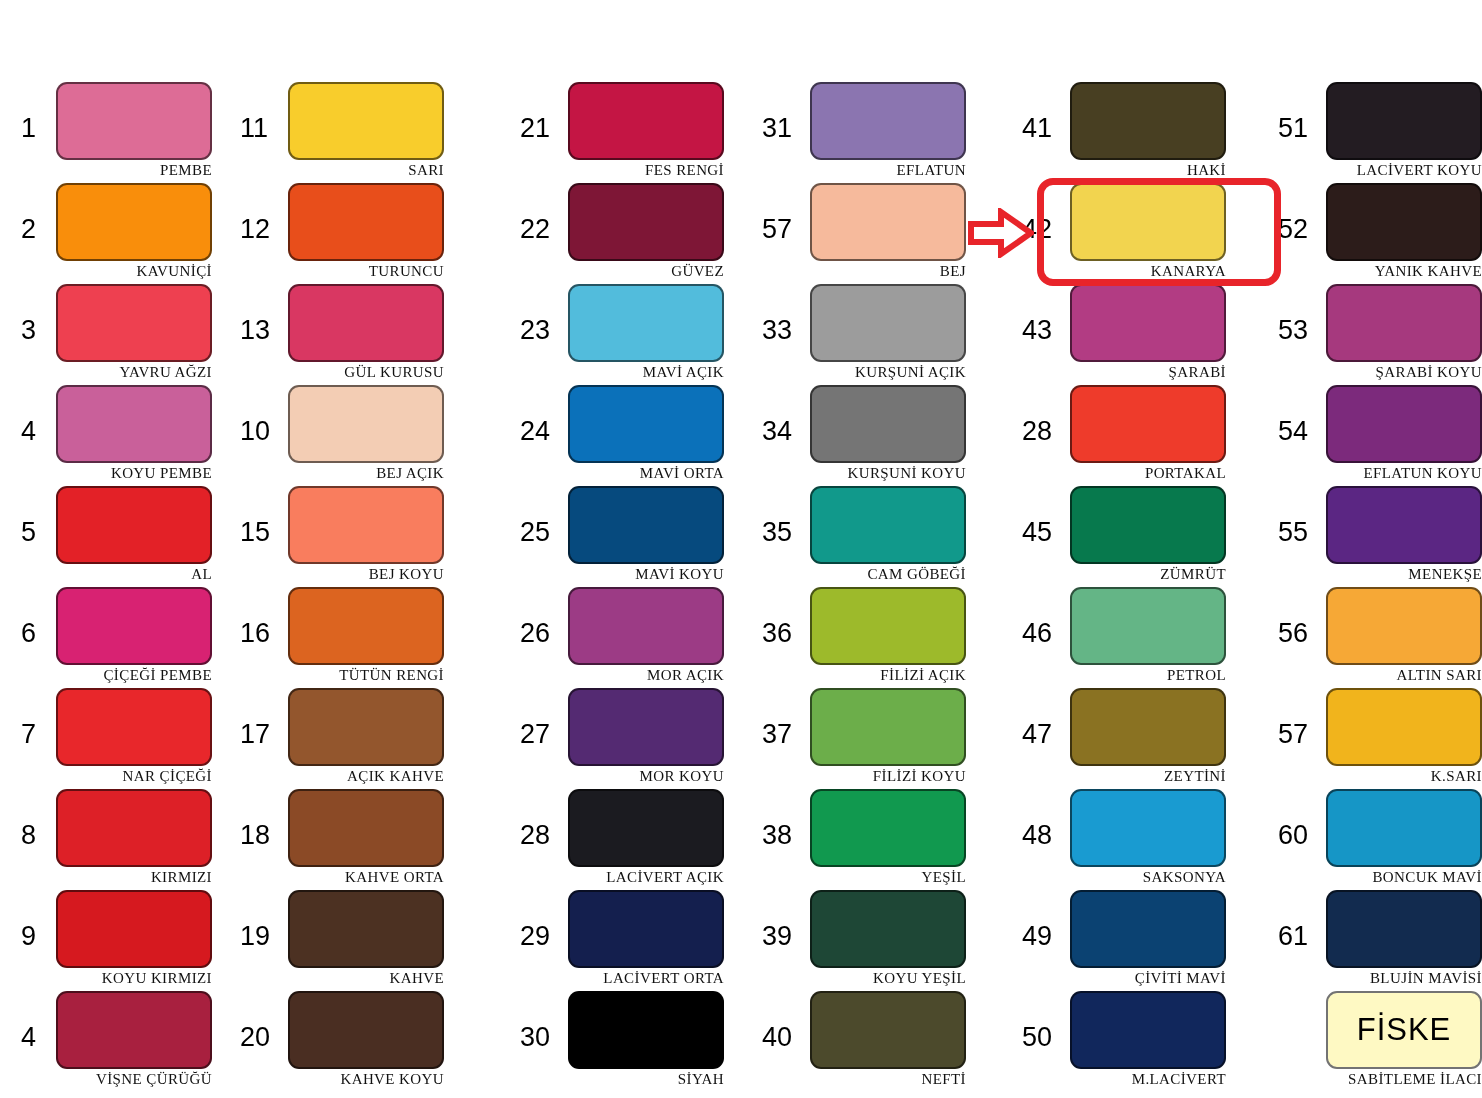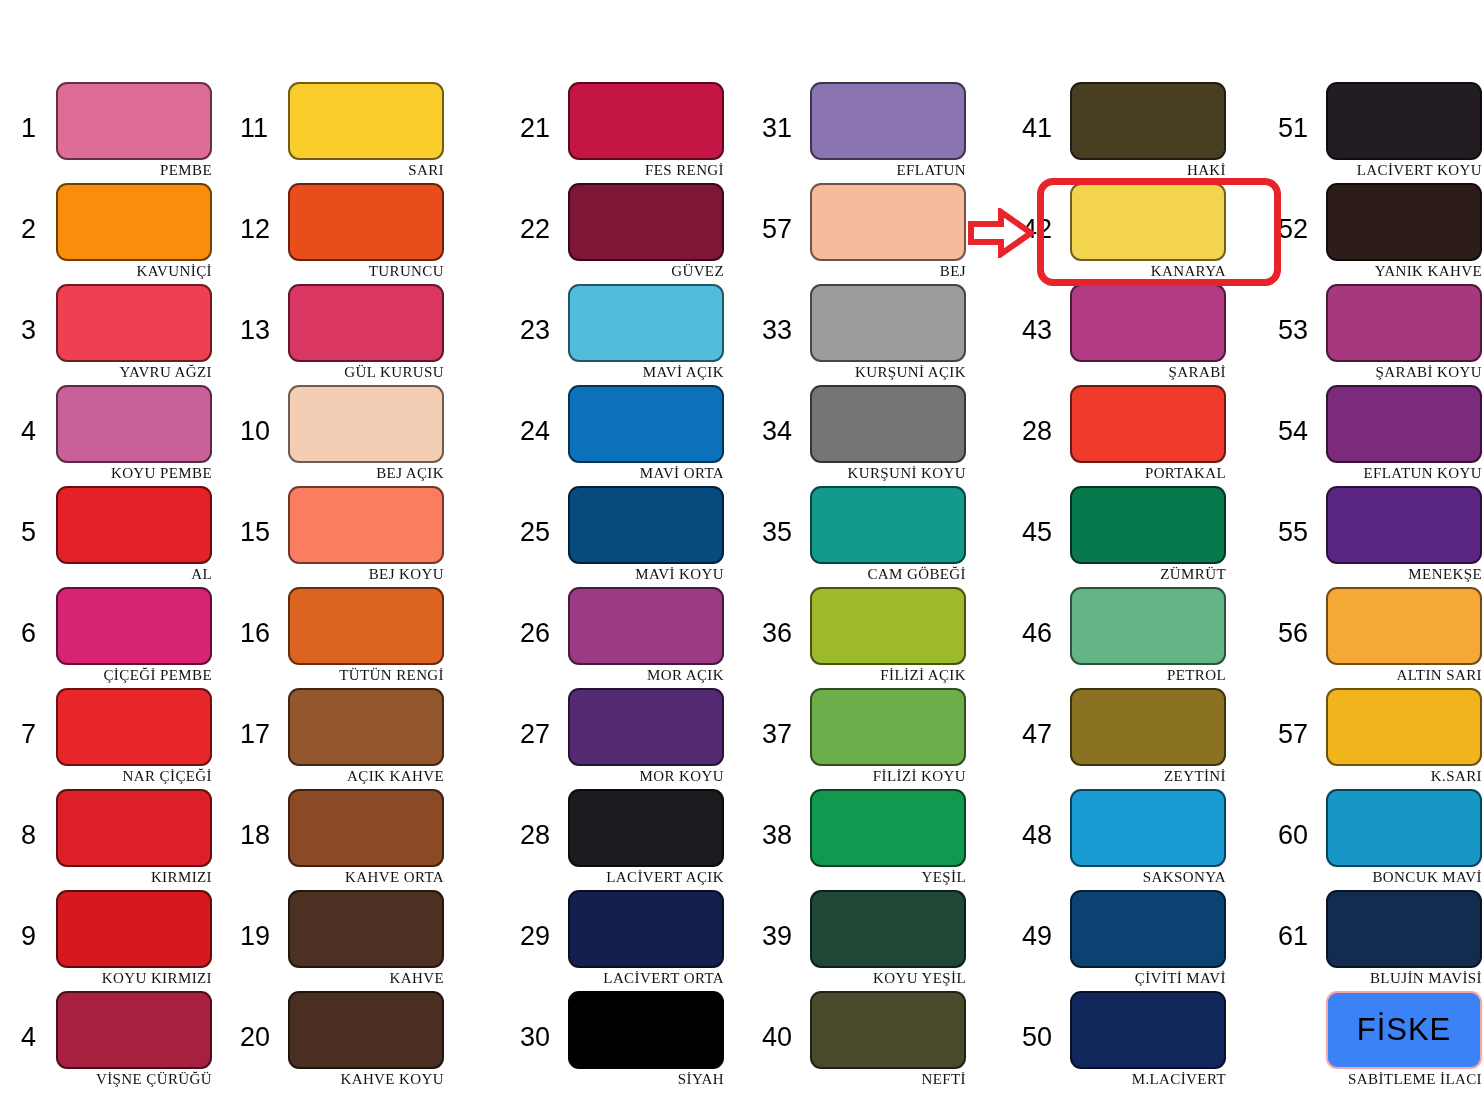--- a/index.html
+++ b/index.html
@@ -58,22 +58,22 @@
 
   .swatch {
     width: 156px;
     height: 78px;
     border-radius: 11px;
     border: 2px solid rgba(0,0,0,0.55);
     box-sizing: border-box;
   }
 
   .swatch.fiske {
-    background: #3b82f6;
-    border: 2px solid #fca5a5;
+    background: #fef9c3;
+    border: 2px solid #737373;
     display: flex;
     align-items: center;
     justify-content: center;
   }
 
   .fiske-text {
     font-family: "Liberation Sans", sans-serif;
     font-size: 31px;
     letter-spacing: 1px;
     color: #000000;

